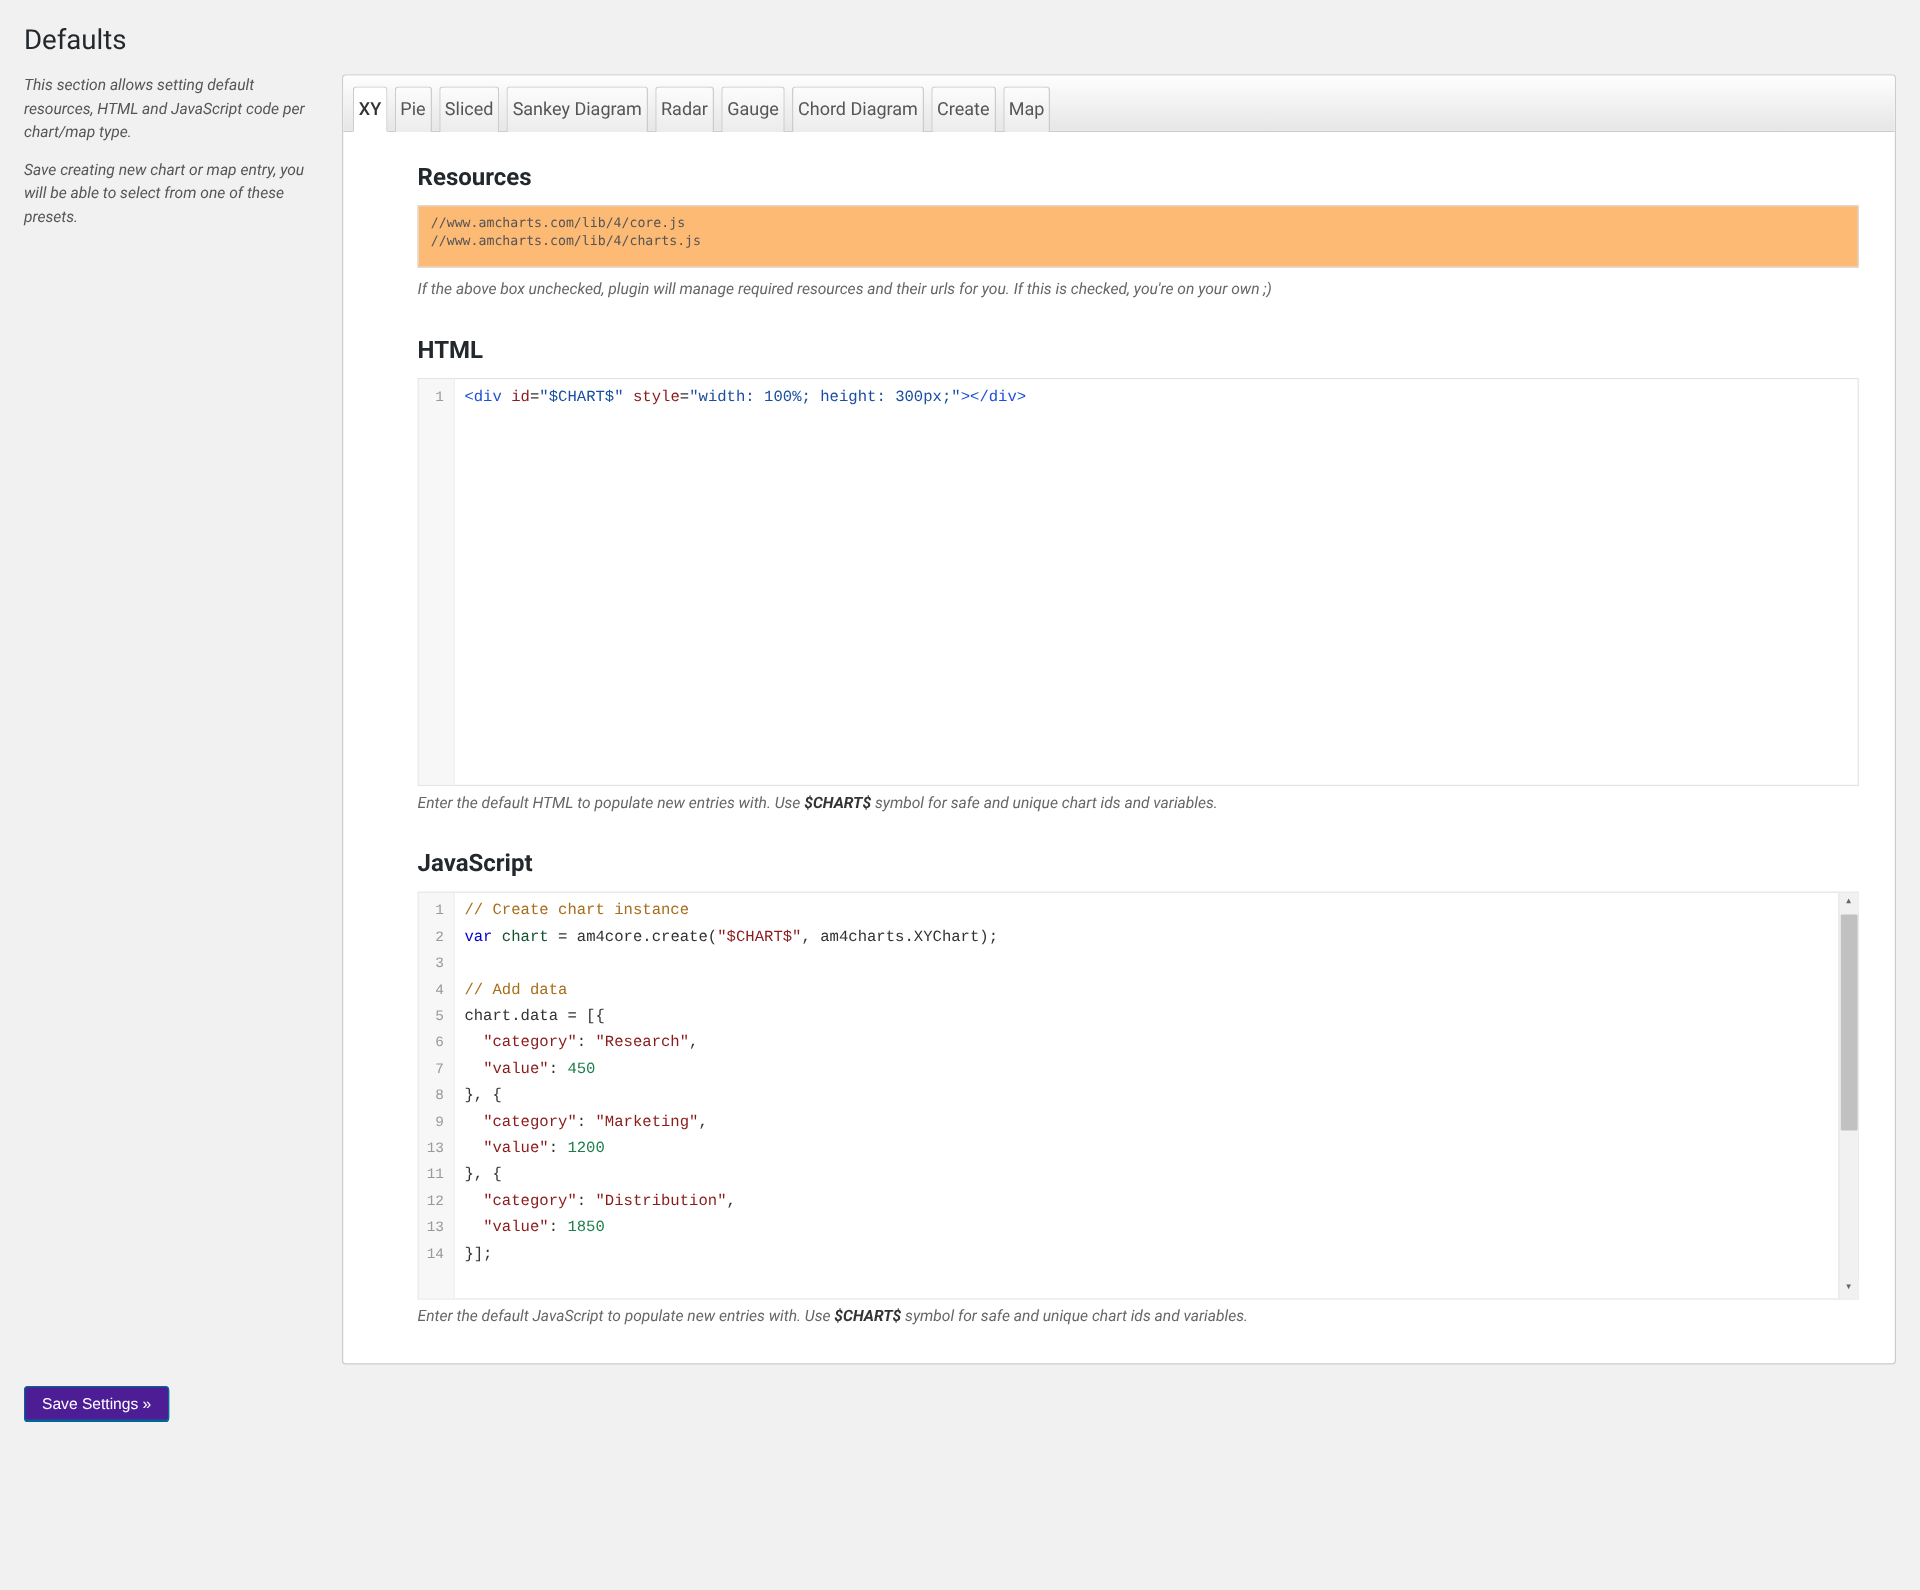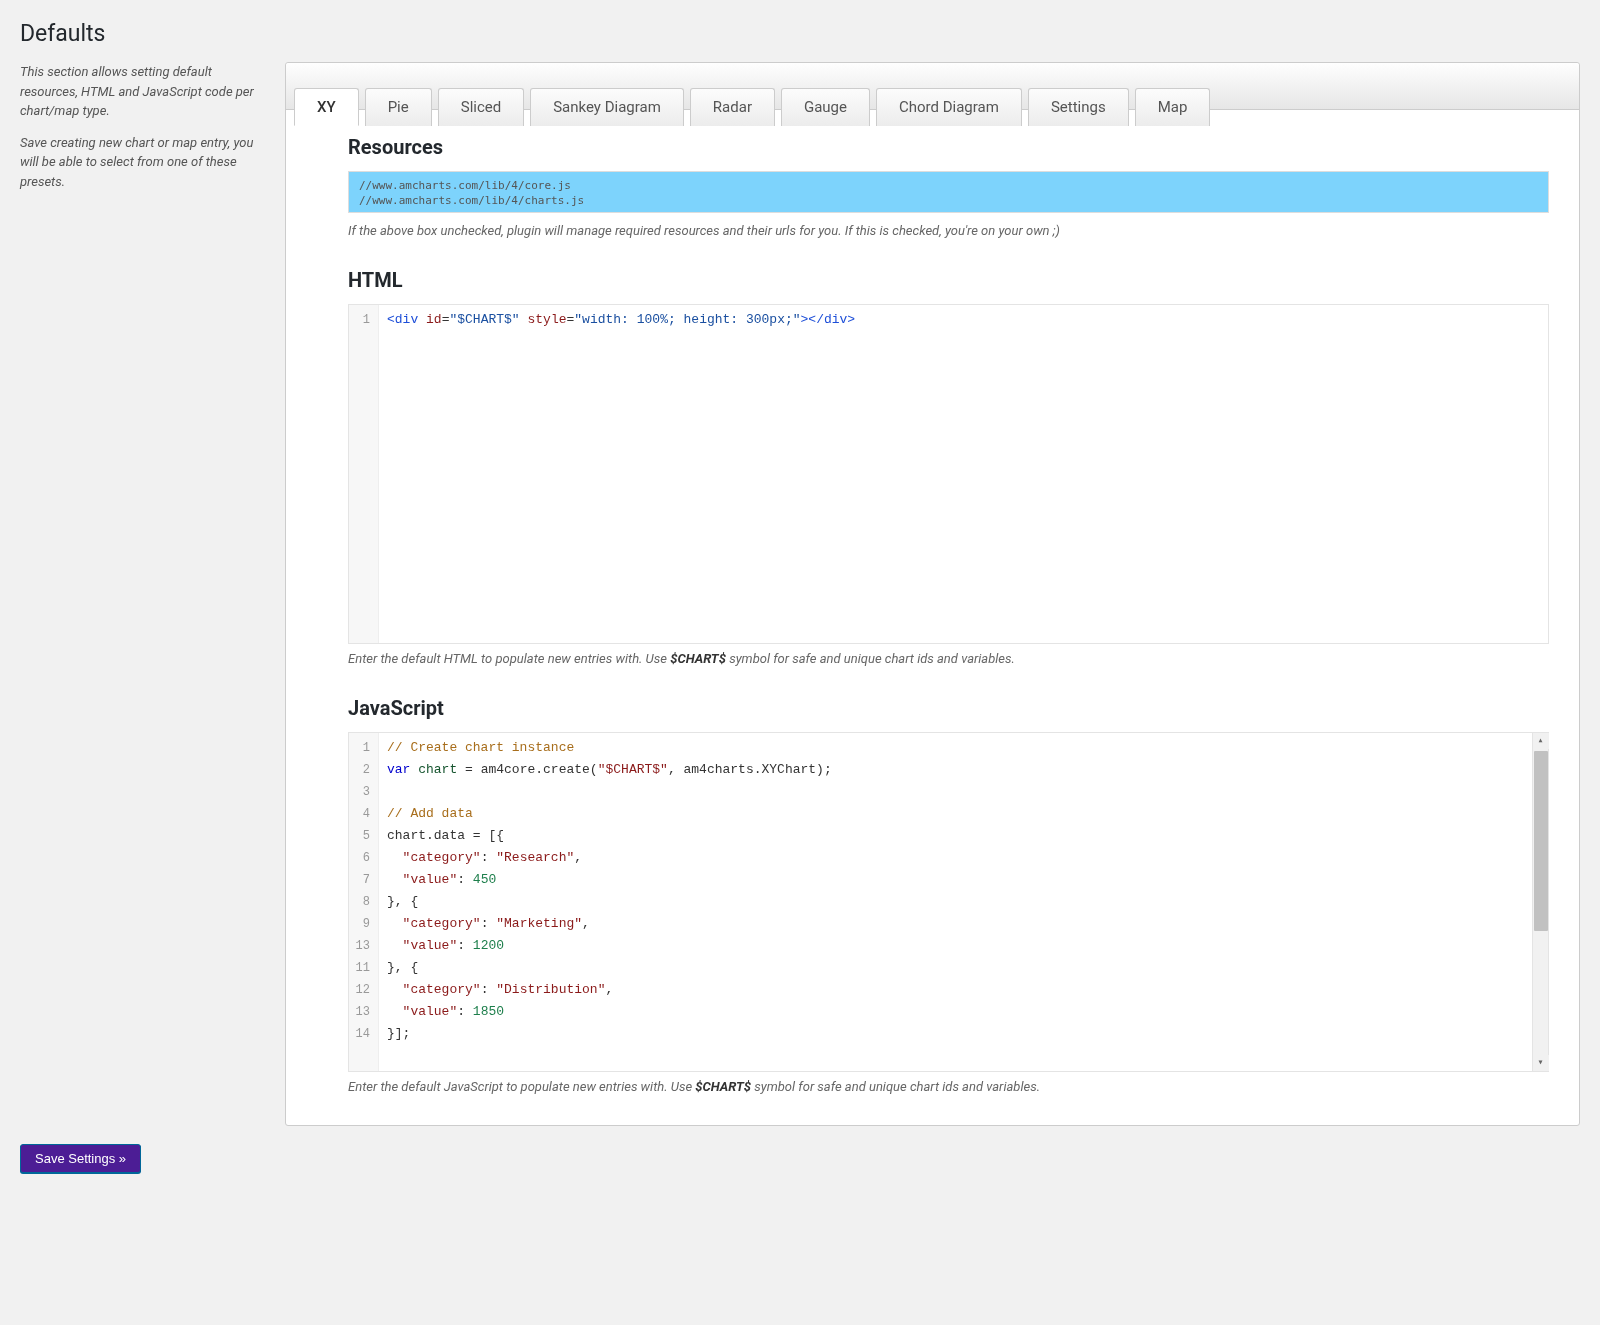--- a/index.html
+++ b/index.html
@@ -40,59 +40,59 @@
   .tabs {
     display: flex;
     gap: 6px;
     padding: 8px 8px 0 8px;
     background: linear-gradient(#fefefe,#e6e6e6);
     border-bottom: 1px solid #ccc;
     border-top-left-radius: 3px;
     border-top-right-radius: 3px;
   }
   .tab {
-    padding: 9px 22px;
+    padding: 9px 4px;
     background: linear-gradient(#fcfcfc,#ececec);
     border: 1px solid #ccc;
     border-bottom: none;
     border-top-left-radius: 3px;
     border-top-right-radius: 3px;
     font-size: 15px;
     color: #555;
     cursor: pointer;
     position: relative;
-    top: 17px;
+    top: 1px;
   }
   .tab.active {
     background: #fff;
     border-bottom: 1px solid #fff;
     color: #333;
     font-weight: 500;
   }
   .tab-content {
     padding: 25px 30px 20px 30px;
     margin-left: 32px;
   }
   .section-heading {
     font-size: 20px;
     font-weight: 700;
     color: #23282d;
     margin: 0 0 12px 0;
   }
   .resources-box {
     width: 100%;
     border: 1px solid #ddd;
-    background: #7dd3fc;
+    background: #fdba74;
     padding: 6px 10px;
     font-family: Menlo, Consolas, monospace;
     font-size: 11px;
     color: #555;
     line-height: 1.4;
     resize: none;
-    height: 42px;
+    height: 52px;
   }
   .checkbox-row {
     margin: 12px 0 6px 0;
     display: flex;
     align-items: center;
     gap: 8px;
   }
   .checkbox-row input[type=checkbox]{
     width:16px; height:16px; margin:0;
     border:1px solid #b4b9be;
@@ -195,21 +195,21 @@
 
   <div class="main-panel">
     <div class="tabs" id="tabs">
         <div class="tab active">XY</div>
         <div class="tab">Pie</div>
         <div class="tab">Sliced</div>
         <div class="tab">Sankey Diagram</div>
         <div class="tab">Radar</div>
         <div class="tab">Gauge</div>
         <div class="tab">Chord Diagram</div>
-        <div class="tab">Settings</div>
+        <div class="tab">Create</div>
         <div class="tab">Map</div>
       </div>
 
     <div class="tab-content">
 
       
       <h2 class="section-heading">Resources</h2>
       <textarea class="resources-box" readonly="" style="">//www.amcharts.com/lib/4/core.js
 //www.amcharts.com/lib/4/charts.js</textarea>
       <p class="hint">If the above box unchecked, plugin will manage required resources and their urls for you. If this is checked, you're on your own ;)</p>

